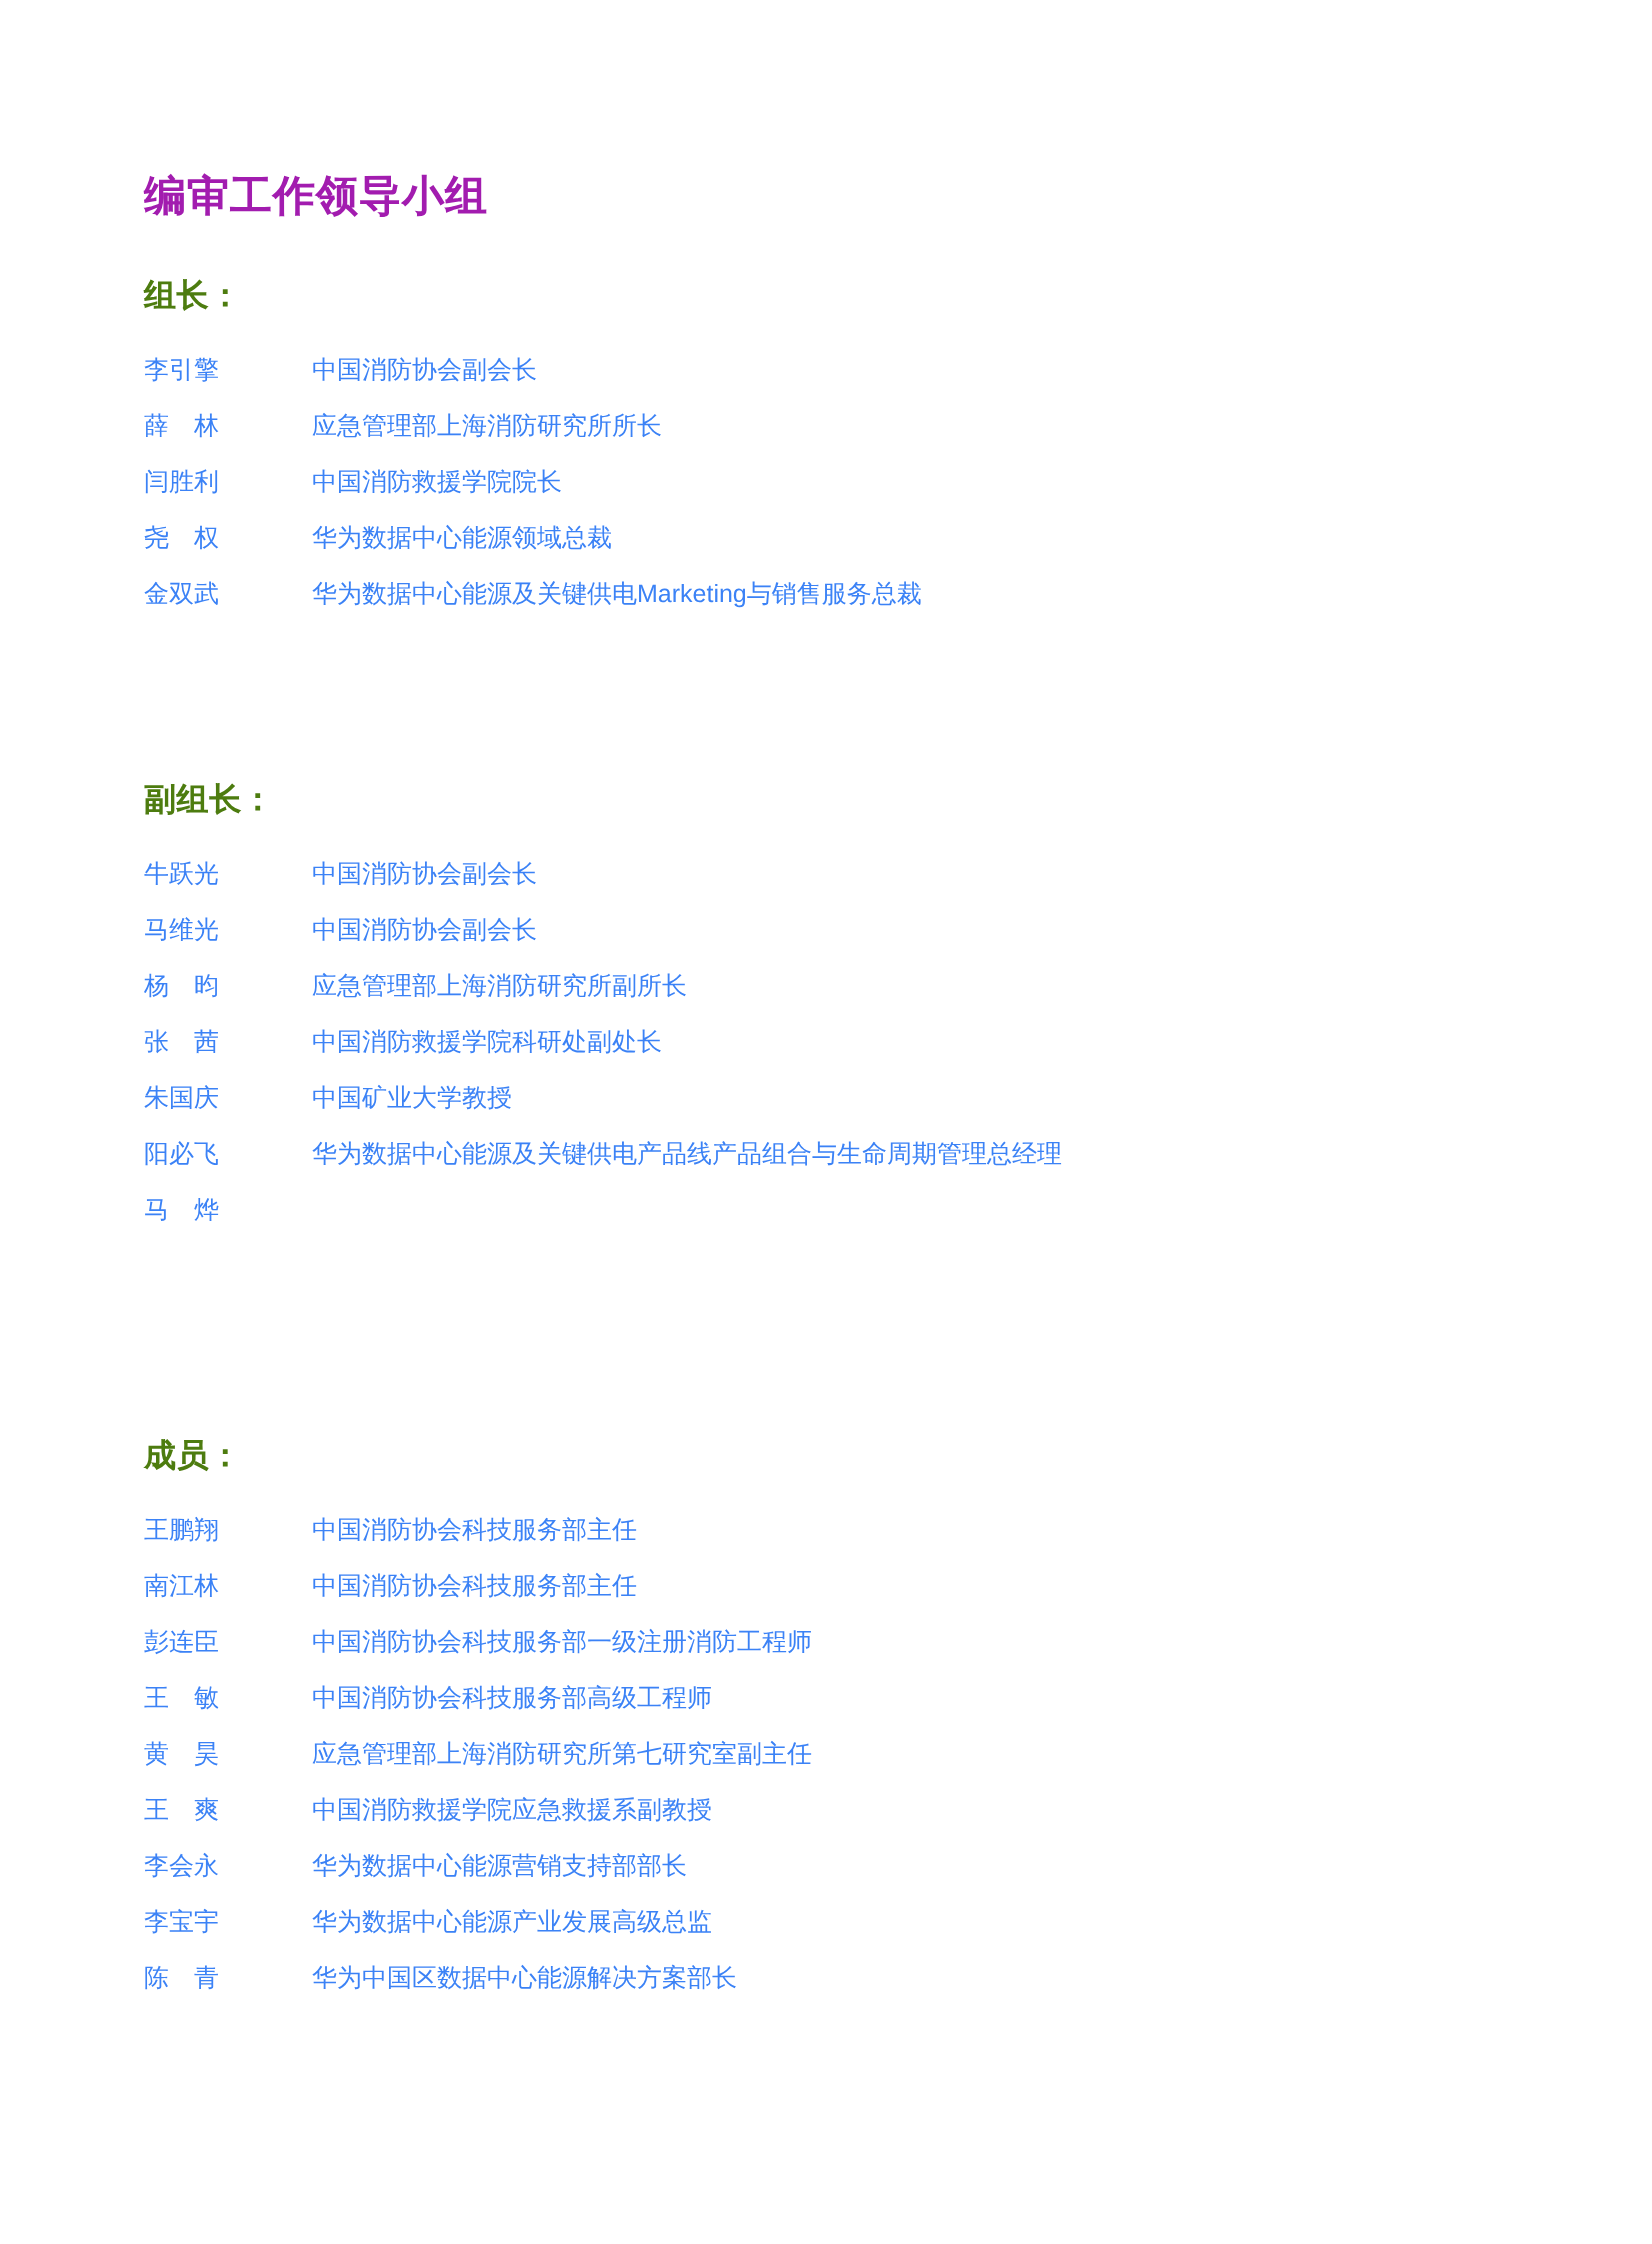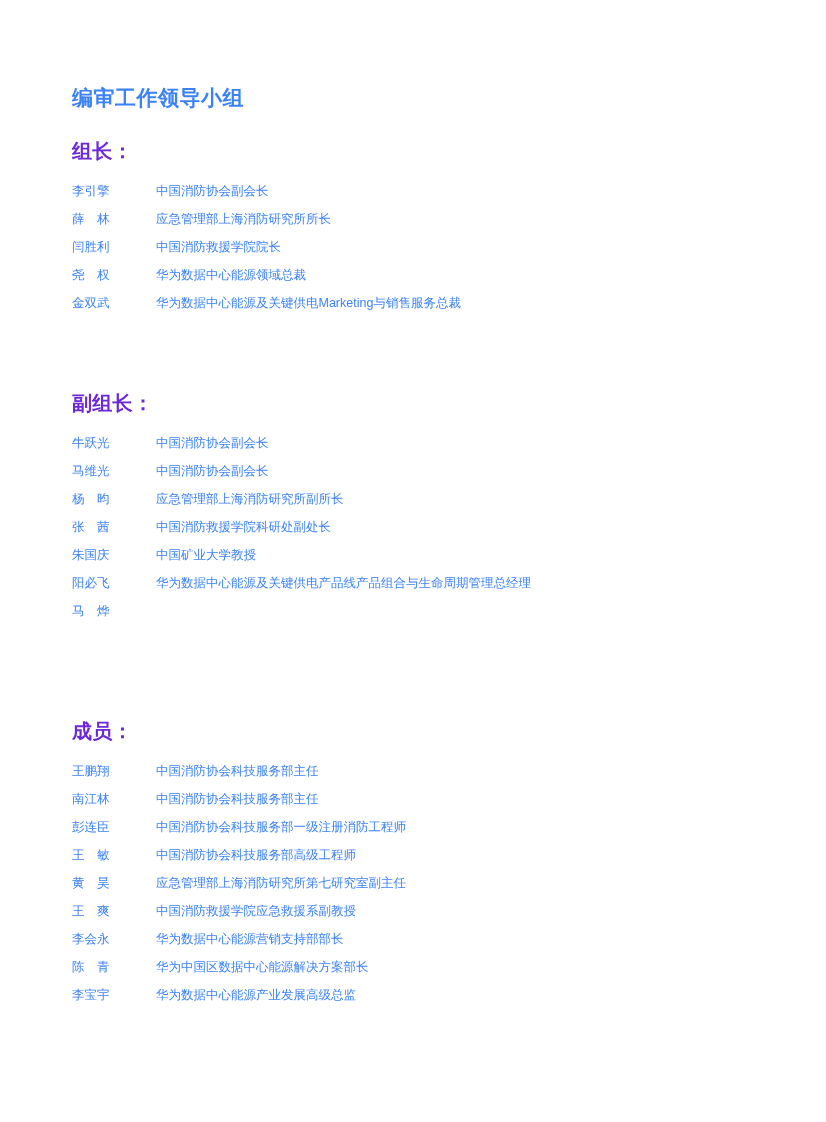--- a/index.html
+++ b/index.html
@@ -28,23 +28,23 @@
     font-size: 21px;
     font-weight: bold;
     color: #1a5fa8;
     letter-spacing: 0.5px;
   }
   .section {
     position: absolute;
     left: 72px;
   }
   .section-title {
-    font-size: 20px;
+    font-size: 16px;
     font-weight: bold;
-    color: #6d28d9;
+    color: #4d7c0f;
     margin: 0 0 12px 0;
     letter-spacing: 0.3px;
   }
   .row {
     display: flex;
     align-items: baseline;
     font-size: 12.5px;
     line-height: 28px;
     color: #3b82f6;
   }
@@ -59,21 +59,21 @@
   }
   #sec-leader { top: 138px; }
   #sec-deputy { top: 390px; }
   #sec-member { top: 718px; }
 </style>
 </head>
 <body>
 
 <div class="page">
 
-  <div class="page-title" style="color: #3b82f6;">编审工作领导小组</div>
+  <div class="page-title" style="color: #a21caf;">编审工作领导小组</div>
 
   <div class="section" id="sec-leader">
     <div class="section-title">组长：</div>
     <div class="row">
       <span class="name">李引擎</span>
       <span class="title-text">中国消防协会副会长</span>
     </div>
     <div class="row">
       <span class="name">薛　林</span>
       <span class="title-text">应急管理部上海消防研究所所长</span>
@@ -147,22 +147,22 @@
     </div>
     <div class="row">
       <span class="name">王　爽</span>
       <span class="title-text">中国消防救援学院应急救援系副教授</span>
     </div>
     <div class="row">
       <span class="name">李会永</span>
       <span class="title-text">华为数据中心能源营销支持部部长</span>
     </div>
     <div class="row">
+      <span class="name">李宝宇</span>
+      <span class="title-text">华为数据中心能源产业发展高级总监</span>
+    </div>
+    <div class="row">
       <span class="name">陈　青</span>
       <span class="title-text">华为中国区数据中心能源解决方案部长</span>
-    </div>
-    <div class="row">
-      <span class="name">李宝宇</span>
-      <span class="title-text">华为数据中心能源产业发展高级总监</span>
     </div>
   </div>
 
 </div>
 
 </body></html>

